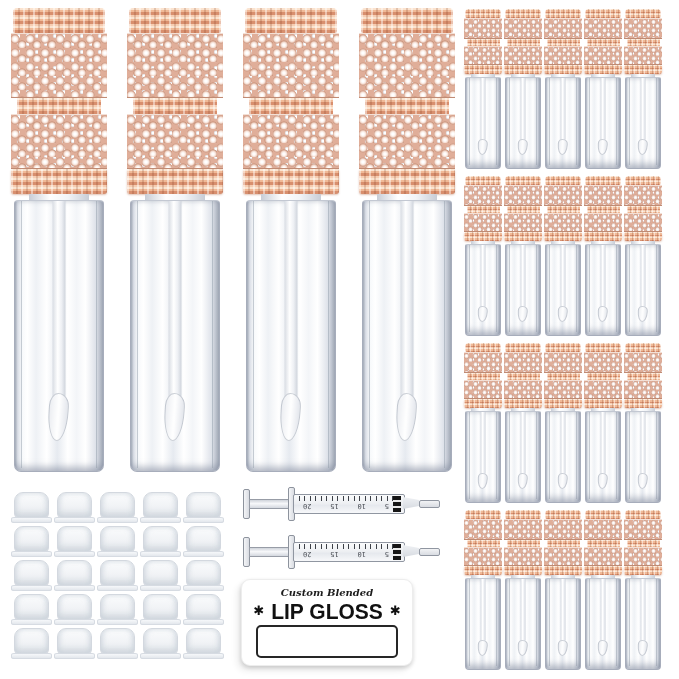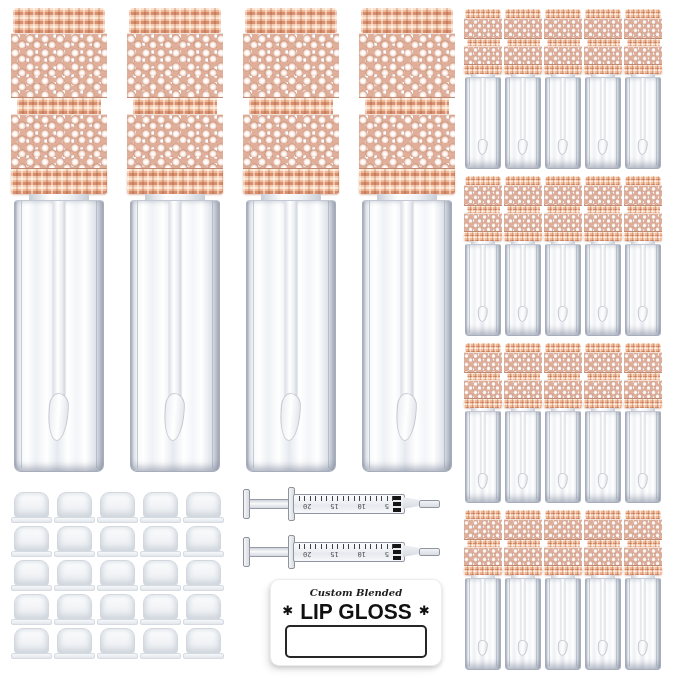--- a/index.html
+++ b/index.html
@@ -152,21 +152,21 @@
     background:linear-gradient(180deg,#eff1f4,#d7dbe1); 
     clip-path:polygon(0 0, 100% 26%, 100% 74%, 0 100%);
   }
   .syringe .tip {
     position:absolute; left:176px; top:18px; width:19px; height:6px;
     background:linear-gradient(180deg,#f2f3f5,#d9dce2); border:1px solid #9096a1; border-radius:2px;
   }
 
   
   .label-card {
-    position:absolute; left:270px; top:579px; width:172px; height:87px;
+    position:absolute; left:241px; top:579px; width:172px; height:87px;
     background:#ffffff; border:1px solid #ededed; border-radius:9px;
     box-shadow: 0 2px 4px rgba(0,0,0,0.16), -4px 5px 7px rgba(0,0,0,0.07);
     display:flex; flex-direction:column; align-items:center; box-sizing:border-box; padding-top:8px;
   }
   .label-card .tagline {
     font-family:"DejaVu Serif", serif; font-style:italic; font-weight:bold;
     font-size:10px; color:#1c1c1c; line-height:1;
   }
   .label-card .title-row { display:flex; align-items:center; gap:7px; margin-top:1px; }
   .label-card .star { font-size:13px; color:#111; line-height:1; }

